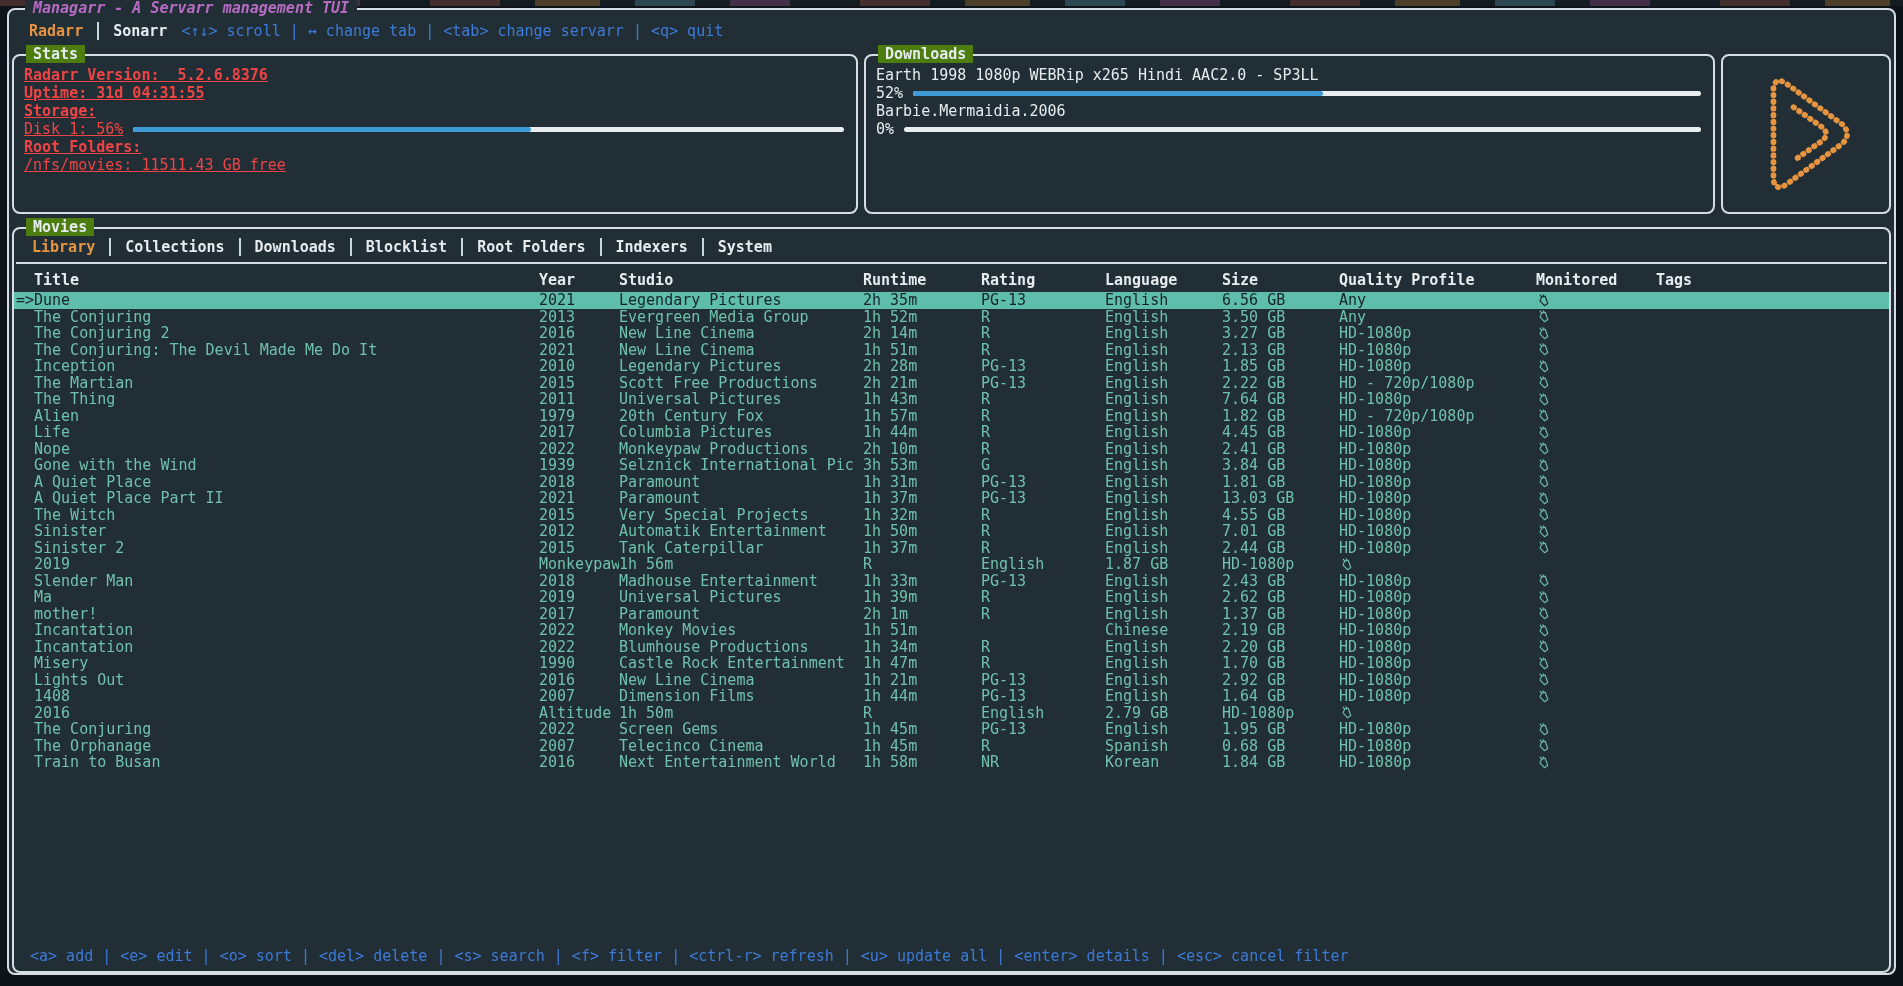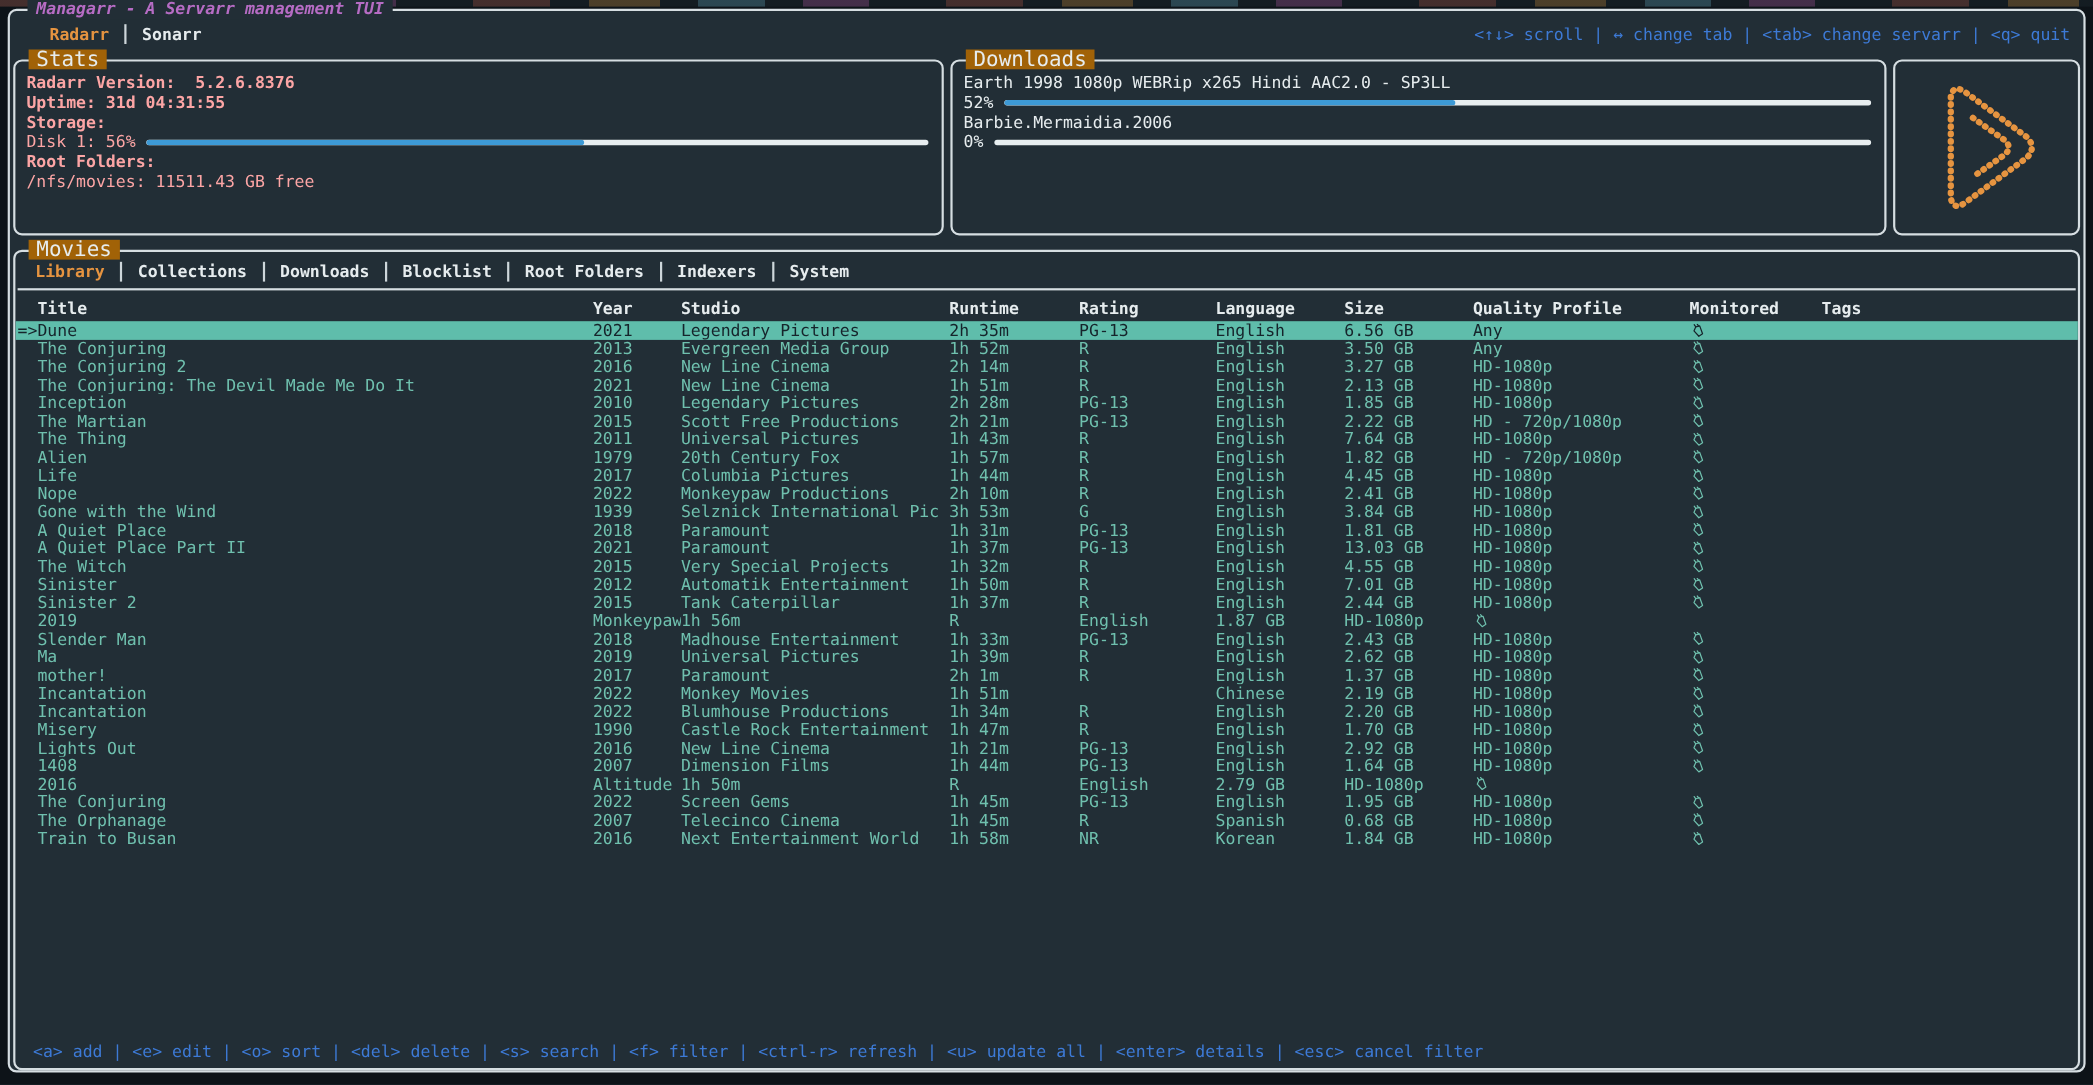--- a/index.html
+++ b/index.html
@@ -17,36 +17,36 @@
   }
   .app{
     position:absolute;left:7px;right:7px;top:8px;bottom:11px;
     border:2px solid #d6dee2;border-radius:8px;background:#222e36;
     display:flex;flex-direction:column;box-sizing:border-box;
   }
   .app-title{
     position:absolute;top:-12px;left:16px;background:#222e36;padding:0 8px;
     color:#b66cc4;font-style:italic;font-weight:bold;font-size:15px;line-height:20px;white-space:pre;
   }
-  .header-row{display:flex;justify-content:space-between;align-items:center;padding:8px 12px 0 22px;height:26px;flex:none;}
+  .header-row{display:flex;justify-content:flex-start;align-items:center;padding:8px 12px 0 6px;height:26px;flex:none;}
   .servarr-tabs{display:flex;align-items:center;}
   .stab{font-weight:bold;font-size:15px;line-height:18px;color:#e6ecee;padding:0 14px;cursor:default;}
   .stab + .stab{border-left:2px solid #cdd6da;}
   .stab.active{color:#e69440;}
   .keybinds{color:#3d7ad6;font-size:15px;white-space:pre;}
   .top-row{display:flex;gap:6px;margin:10px 3px 0 3px;height:160px;flex:none;}
   .panel{border:2px solid #d6dee2;border-radius:8px;position:relative;box-sizing:border-box;}
   .panel-title{
-    position:absolute;top:-11px;left:12px;background:#a16207;padding:0 7px;
-    font-weight:normal;font-size:19px;line-height:18px;color:#e6ecee;
+    position:absolute;top:-11px;left:12px;background:#4d7c0f;padding:0 7px;
+    font-weight:bold;font-size:15px;line-height:18px;color:#e6ecee;
   }
   .stats-panel{width:846px;flex:none;padding:10px 12px 0 10px;}
   .downloads-panel{flex:1;padding:10px 12px 0 10px;}
   .logo-panel{width:170px;flex:none;display:flex;align-items:center;justify-content:center;}
-  .stat-line{height:18px;line-height:18px;font-size:15px;color:#fca5a5;white-space:pre;display:flex;align-items:center;}
+  .stat-line{height:18px;line-height:18px;font-size:15px;color:#ef4444;white-space:pre;display:flex;align-items:center;text-decoration:underline;}
   .bold{font-weight:bold;}
   .bar-track{flex:1;height:5px;background:#e8eef0;border-radius:3px;margin-left:10px;position:relative;overflow:hidden;}
   .bar-fill{position:absolute;left:0;top:0;bottom:0;background:#3d9ad6;border-radius:3px;}
   .dl-name{height:18px;line-height:18px;font-size:15px;color:#e6ecee;white-space:pre;overflow:hidden;}
   .dl-progress{height:18px;display:flex;align-items:center;font-size:15px;color:#e6ecee;}
   .movies-panel{
     margin:13px 3px 0 3px;flex:1;border:2px solid #d6dee2;border-radius:8px;
     position:relative;box-sizing:border-box;display:flex;flex-direction:column;min-height:0;
   }
   .movie-tabs{display:flex;align-items:center;padding:9px 4px 6px 4px;flex:none;}

